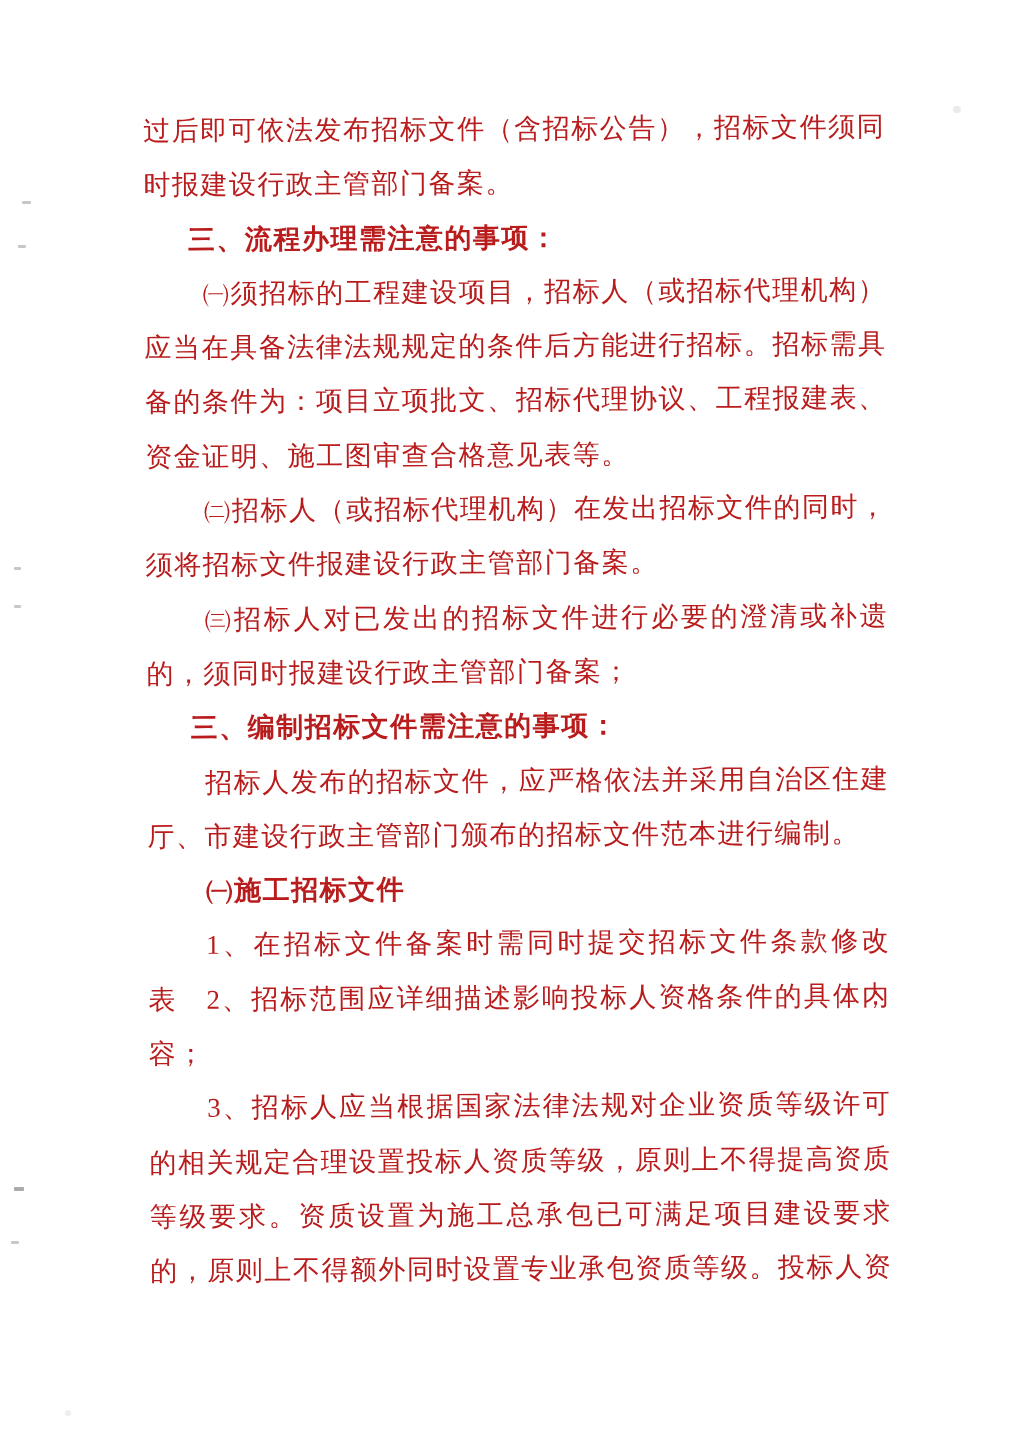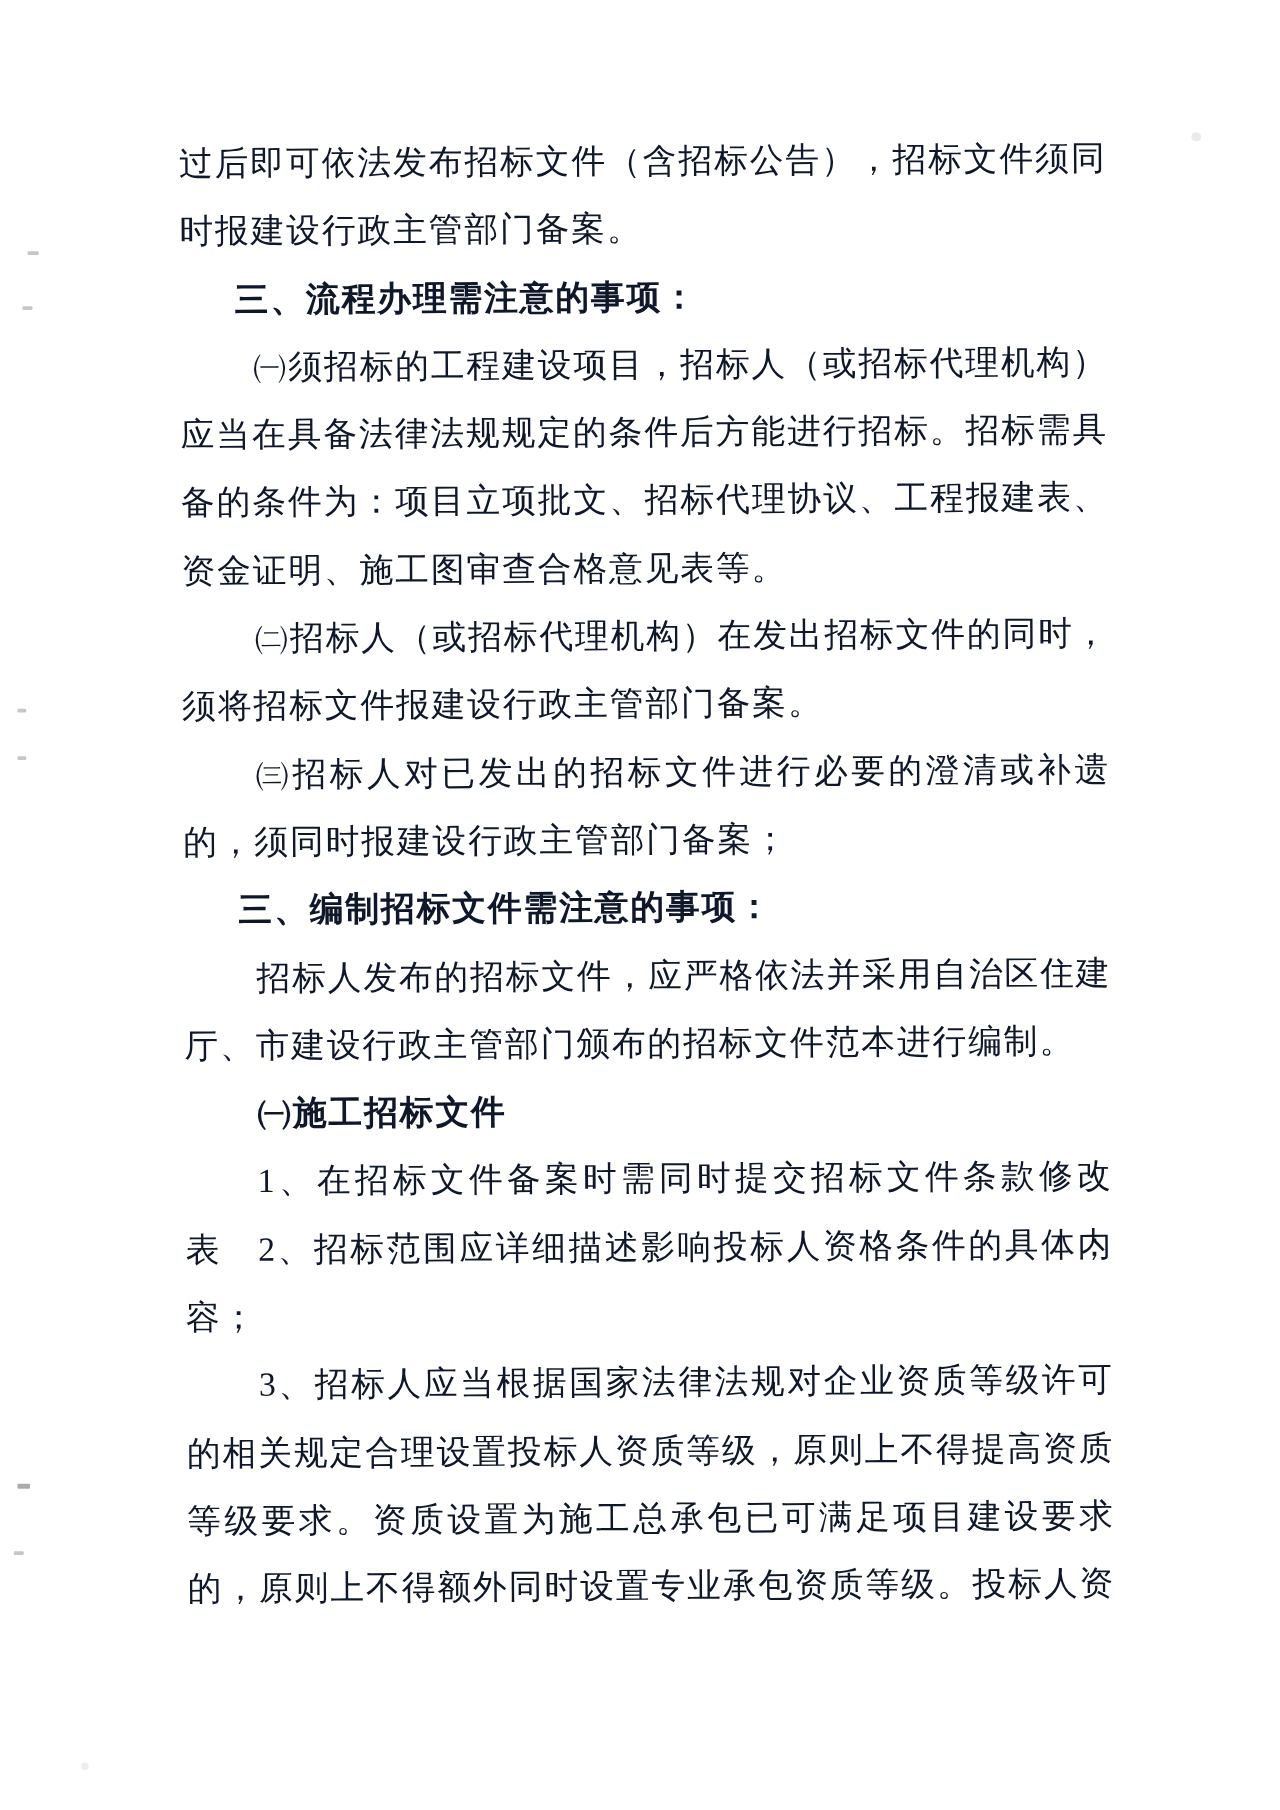--- a/index.html
+++ b/index.html
@@ -3,21 +3,21 @@
 <meta charset="utf-8">
 <style>
   html, body { margin: 0; padding: 0; background: #e8e8e8; }
   .page {
     position: relative;
     width: 1024px;
     height: 1448px;
     background: #ffffff;
     overflow: hidden;
     font-family: "Liberation Serif", "DejaVu Serif", serif;
-    color: #0f172a;
+    color: #b91c1c;
   }
   .textblock {
     position: absolute;
     left: 143px;
     top: 104px;
     width: 742px;
     transform: rotate(-0.35deg);
     transform-origin: 0 0;
   }
   .line {

